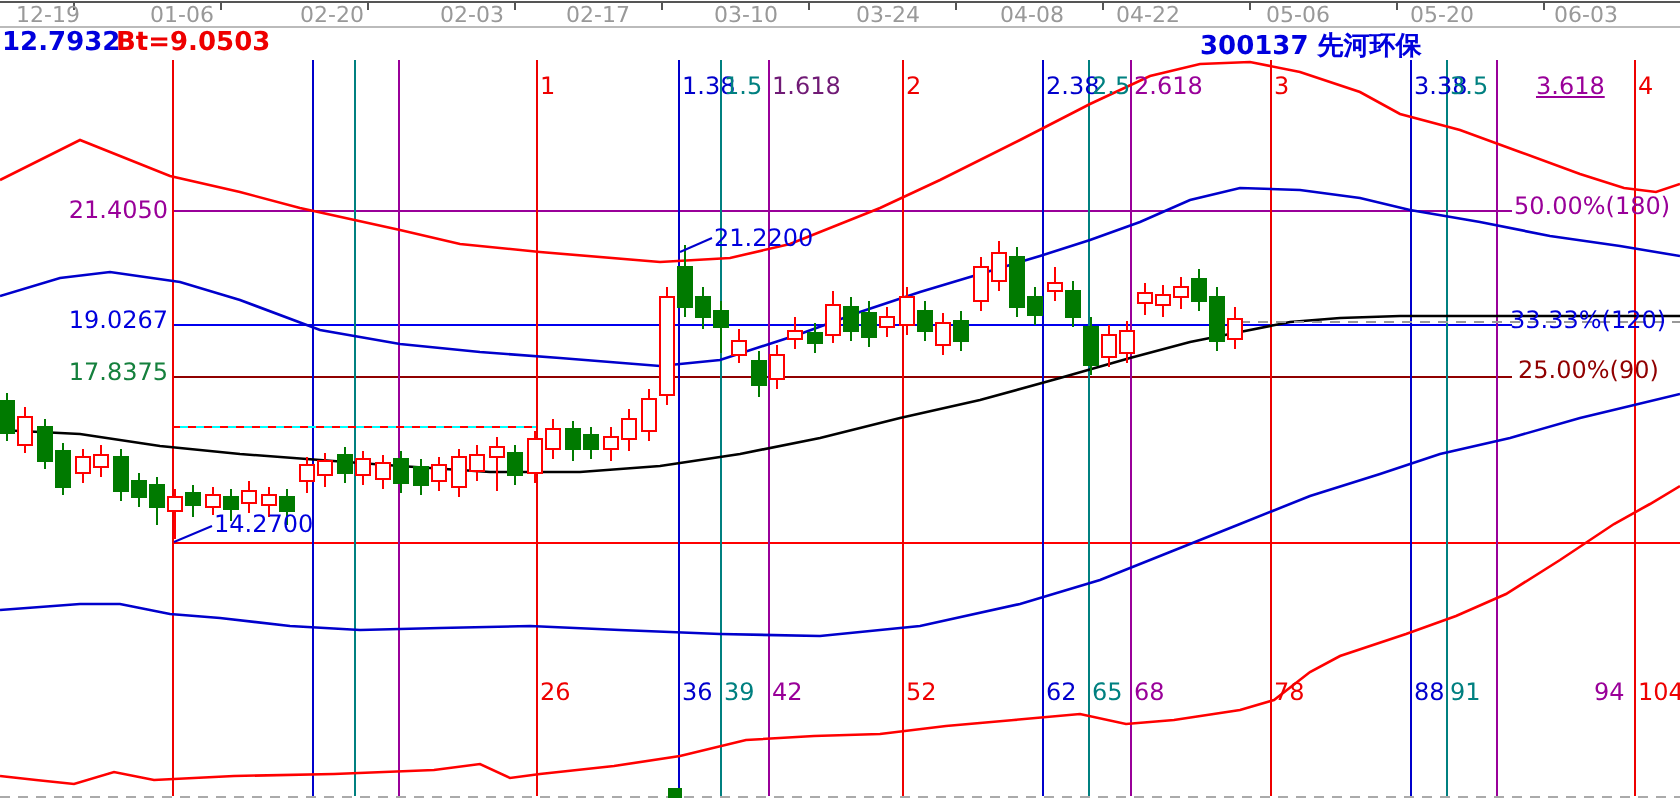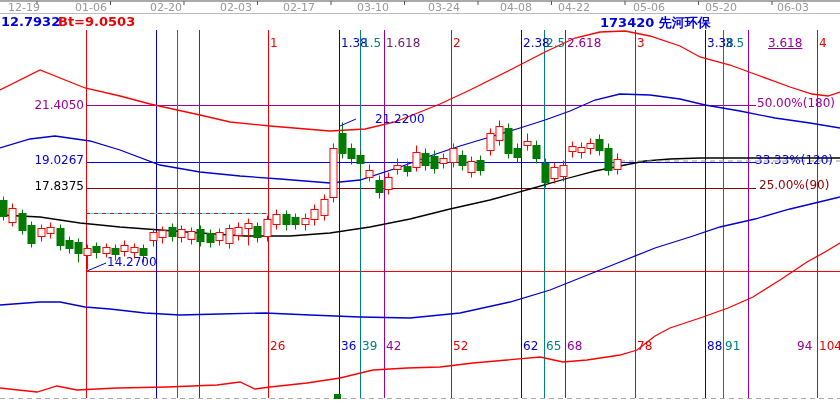--- a/index.html
+++ b/index.html
@@ -330,27 +330,27 @@
         <rect x="614" y="159.5" width="7" height="10" fill="#ffffff" stroke="#ff0000"></rect>
       </g>
       <polyline points="340,126 356,119" fill="none" stroke="#0000cc" stroke-width="1"></polyline>
       <polyline points="87,271 106,263" fill="none" stroke="#0000cc" stroke-width="1"></polyline>
       <polyline points="0,398.5 840,398.5" fill="none" stroke="#aaaaaa" stroke-width="1" stroke-dasharray="5 4"></polyline>
       <rect x="334" y="394" width="7" height="5" fill="#007a00"></rect>
     </svg>
 
   <div class="hdr" style="left:1px;color:#0000dd;">12.7932</div>
   <div class="hdr" style="left:58px;color:#ee0000;">Bt=9.0503</div>
-  <div class="hdr" style="left:600px;color:#0000dd;">173420 先河环保</div>
+  <div class="hdr" style="left:600px;color:#0000dd;">300137 先河环保</div>
 
   <div class="lbl" style="right:756px;top:99px;color:#990099;">21.4050</div>
   <div class="lbl" style="right:756px;top:154px;color:#0000dd;">19.0267</div>
-  <div class="lbl" style="right:756px;top:180px;color:#000000;">17.8375</div>
-
-  <div class="lbl" style="left:375px;top:113px;color:#0000dd;text-align:right;">21.2200</div>
+  <div class="lbl" style="right:756px;top:180px;color:#15803d;">17.8375</div>
+
+  <div class="lbl" style="left:357px;top:113px;color:#0000dd;text-align:right;">21.2200</div>
   <div class="lbl" style="left:107px;top:256px;color:#0000dd;">14.2700</div>
 
   <div class="lbl" style="left:757px;top:97px;color:#990099;">50.00%(180)</div>
   <div class="lbl" style="left:755px;top:154px;color:#0000dd;">33.33%(120)</div>
   <div class="lbl" style="left:759px;top:179px;color:#900000;">25.00%(90)</div>
 
 
   <div id="gen-labels">
       <div class="date-lbl" style="left: 8px;">12-19</div>
       <div class="date-lbl" style="left: 75px;">01-06</div>

